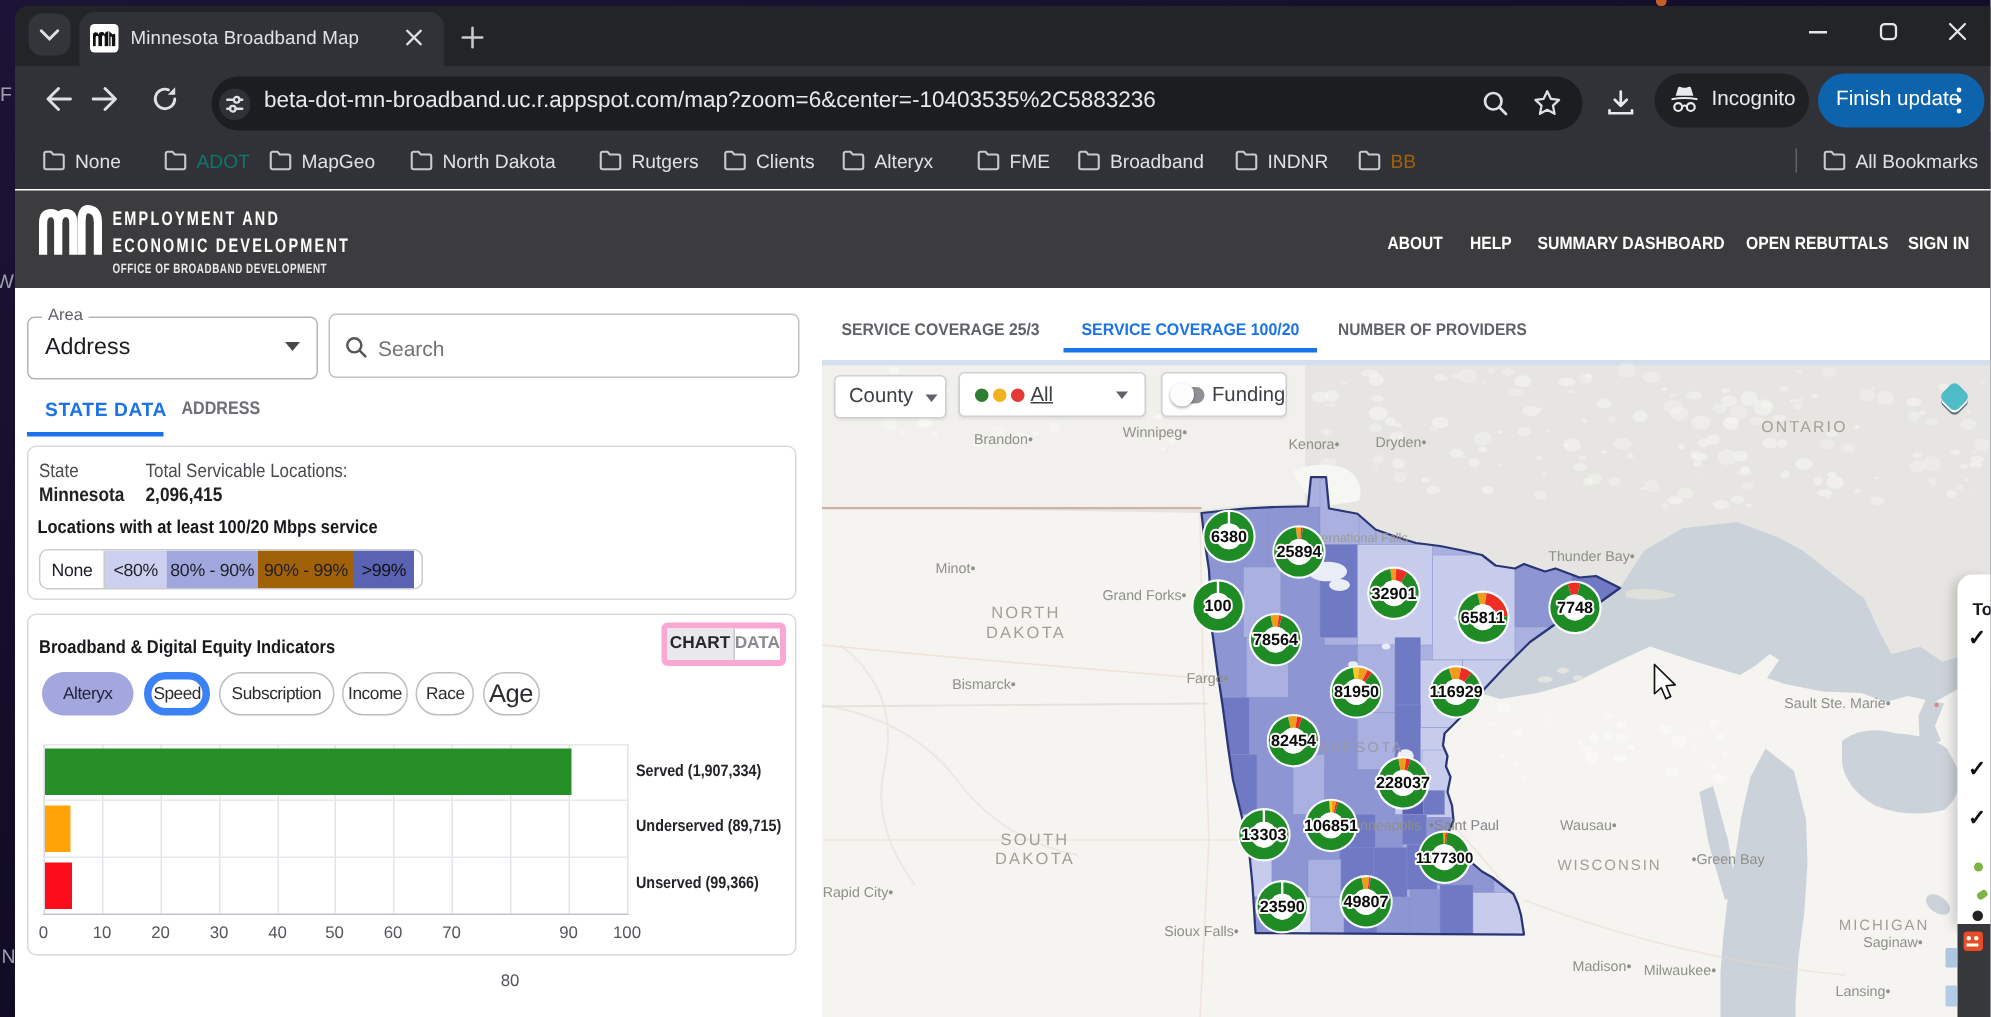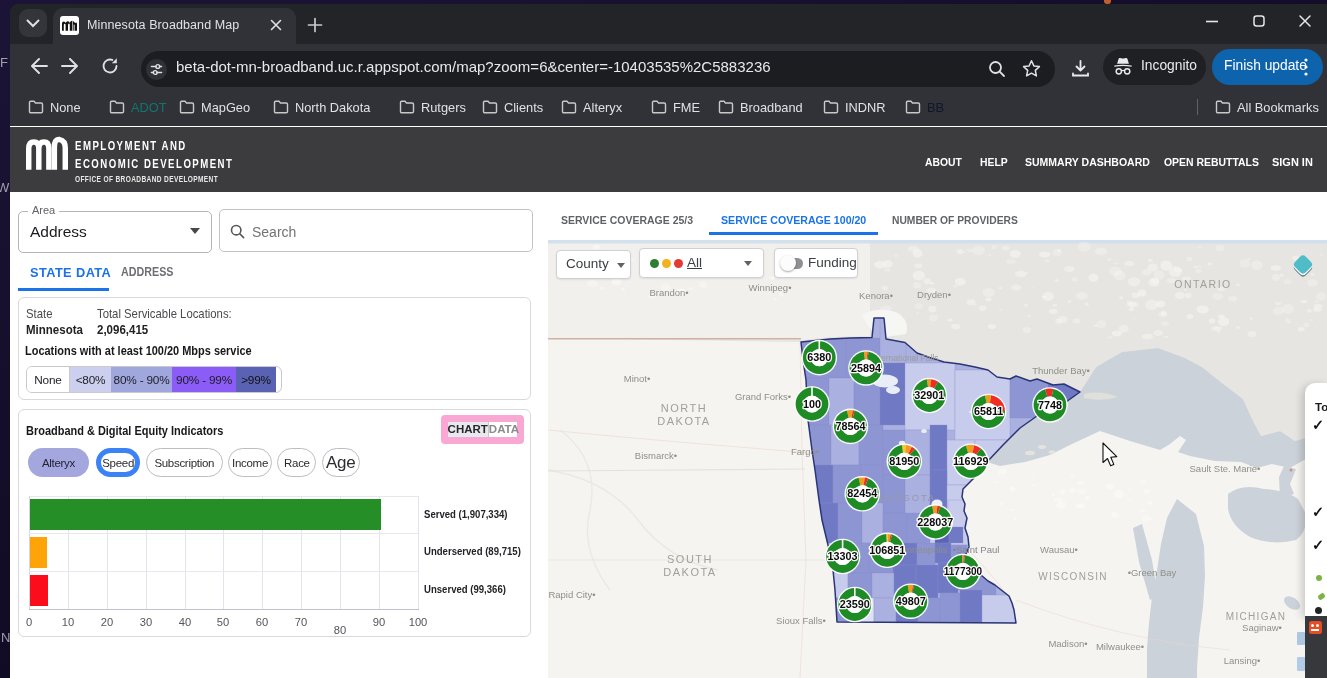--- a/index.html
+++ b/index.html
@@ -134,21 +134,21 @@
     <path d="M1.5 2.5 Q1.5 1.2 2.8 1.2 L6 1.2 L7.5 3 L13.2 3 Q14.5 3 14.5 4.3 L14.5 11.5 Q14.5 12.8 13.2 12.8 L2.8 12.8 Q1.5 12.8 1.5 11.5 Z" fill="none" stroke="#c7cacd" stroke-width="1.4"></path>
   </svg>
 <div class="abs" style="left:740px;top:100px;color:#dfe1e5;font-size:12.8px;">Broadband</div>
 <svg class="abs" style="left:823px;top:100px;" width="16" height="14" viewBox="0 0 16 14">
     <path d="M1.5 2.5 Q1.5 1.2 2.8 1.2 L6 1.2 L7.5 3 L13.2 3 Q14.5 3 14.5 4.3 L14.5 11.5 Q14.5 12.8 13.2 12.8 L2.8 12.8 Q1.5 12.8 1.5 11.5 Z" fill="none" stroke="#c7cacd" stroke-width="1.4"></path>
   </svg>
 <div class="abs" style="left:845px;top:100px;color:#dfe1e5;font-size:12.8px;">INDNR</div>
 <svg class="abs" style="left:905px;top:100px;" width="16" height="14" viewBox="0 0 16 14">
     <path d="M1.5 2.5 Q1.5 1.2 2.8 1.2 L6 1.2 L7.5 3 L13.2 3 Q14.5 3 14.5 4.3 L14.5 11.5 Q14.5 12.8 13.2 12.8 L2.8 12.8 Q1.5 12.8 1.5 11.5 Z" fill="none" stroke="#c7cacd" stroke-width="1.4"></path>
   </svg>
-<div class="abs" style="left:927px;top:100px;color:#0f172a;font-size:12.8px;">BB</div>
+<div class="abs" style="left:927px;top:100px;color:#a16207;font-size:12.8px;">BB</div>
 <svg class="abs" style="left:1215px;top:100px;" width="16" height="14" viewBox="0 0 16 14">
     <path d="M1.5 2.5 Q1.5 1.2 2.8 1.2 L6 1.2 L7.5 3 L13.2 3 Q14.5 3 14.5 4.3 L14.5 11.5 Q14.5 12.8 13.2 12.8 L2.8 12.8 Q1.5 12.8 1.5 11.5 Z" fill="none" stroke="#c7cacd" stroke-width="1.4"></path>
   </svg>
 <div class="abs" style="left:1237px;top:100px;color:#dfe1e5;font-size:12.8px;">All Bookmarks</div>
 <div class="abs" style="left:1197px;top:99px;width:1px;height:16px;background:#5f6368;"></div>
 
 <div class="abs" style="left:10px;top:126px;width:1317px;height:552px;background:#fff;"></div>
 
 <div class="abs" style="left:10px;top:127px;width:1317px;height:65px;background:#3c3c3e;"></div>
 
@@ -184,27 +184,27 @@
 <div class="abs" style="left:18px;top:297px;width:513px;height:103px;border:1px solid #d9d9dd;border-radius:6px;box-sizing:border-box;"></div>
 <div class="abs rx" style="left:25.7px;top:306px;color:#4a4a4e;font-size:12.8px;">State</div>
 <div class="abs rx" style="left:96.6px;top:306px;color:#4a4a4e;font-size:12.8px;">Total Servicable Locations:</div>
 <div class="abs rx" style="left:25.7px;top:322px;color:#222;font-weight:bold;font-size:13px;">Minnesota</div>
 <div class="abs rx" style="left:96.6px;top:322px;color:#222;font-weight:bold;font-size:13px;">2,096,415</div>
 <div class="abs rx" style="left:25px;top:343.5px;color:#18181c;font-weight:bold;font-size:12.4px;">Locations with at least 100/20 Mbps service</div>
 <div class="abs" style="left:26px;top:366px;width:256px;height:27px;border-radius:6px;overflow:hidden;border:1px solid #c9c9ce;box-sizing:border-box;display:flex;font-size:11.8px;letter-spacing:-.2px;color:#1d1d26;white-space:nowrap;">
  <div style="width:42px;background:#fff;border-right:1px solid #c9c9ce;display:flex;align-items:center;justify-content:center;">None</div>
  <div style="width:41px;background:#ccd0ee;display:flex;align-items:center;justify-content:center;">&lt;80%</div>
  <div style="width:61px;background:#a0a7dc;display:flex;align-items:center;justify-content:center;">80% - 90%</div>
- <div style="width:64px;background:#8b5cf6;display:flex;align-items:center;justify-content:center;">90% - 99%</div>
+ <div style="width:64px;background:#a16207;display:flex;align-items:center;justify-content:center;">90% - 99%</div>
  <div style="width:40px;background:#5a63b3;display:flex;align-items:center;justify-content:center;color:#111;">&gt;99%</div>
 </div>
 
 <div class="abs" style="left:18px;top:409px;width:513px;height:228px;border:1px solid #d9d9dd;border-radius:6px;box-sizing:border-box;"></div>
 <div class="abs rx" style="left:25.8px;top:423.5px;color:#18181c;font-weight:bold;font-size:12.4px;">Broadband &amp; Digital Equity Indicators</div>
-<div class="abs" style="left:440.6px;top:415px;width:83.4px;height:28.5px;border:7px solid #f9a8d4;border-radius:4px;box-sizing:border-box;display:flex;font-size:11.5px;">
+<div class="abs" style="left:440.6px;top:415px;width:83.4px;height:28.5px;border:4px solid #f9a8d4;border-radius:4px;box-sizing:border-box;display:flex;font-size:11.5px;">
  <div style="width:45px;background:#e9e9ed;border-right:1px solid #c6c6cb;display:flex;align-items:center;justify-content:center;font-weight:bold;color:#27272b;">CHART</div>
  <div style="flex:1;display:flex;align-items:center;justify-content:center;color:#8a8a8f;font-weight:bold;">DATA</div>
 </div>
 <div class="abs" style="left:27.8px;top:448px;width:61.4px;height:29px;border-radius:15px;background:#a3a7dd;display:flex;align-items:center;justify-content:center;font-size:11.5px;letter-spacing:-.3px;color:#23233a;">Alteryx</div>
 <div class="abs" style="left:95.8px;top:448px;width:44.7px;height:29px;border-radius:15px;border:5px solid #3b82f6;box-sizing:border-box;display:flex;align-items:center;justify-content:center;font-size:11.5px;letter-spacing:-.3px;color:#2c2c30;">Speed</div>
 <div class="abs" style="left:145.5px;top:448px;width:77.5px;height:29px;border-radius:15px;border:1px solid #bdbdc2;box-sizing:border-box;display:flex;align-items:center;justify-content:center;font-size:11.5px;letter-spacing:-.3px;color:#2c2c30;">Subscription</div>
 <div class="abs" style="left:227.7px;top:448px;width:44.7px;height:29px;border-radius:15px;border:1px solid #bdbdc2;box-sizing:border-box;display:flex;align-items:center;justify-content:center;font-size:11.5px;letter-spacing:-.3px;color:#2c2c30;">Income</div>
 <div class="abs" style="left:277.4px;top:448px;width:39px;height:29px;border-radius:15px;border:1px solid #bdbdc2;box-sizing:border-box;display:flex;align-items:center;justify-content:center;font-size:11.5px;letter-spacing:-.3px;color:#2c2c30;">Race</div>
 <div class="abs" style="left:321.7px;top:448px;width:38px;height:29px;border-radius:15px;border:1px solid #bdbdc2;box-sizing:border-box;display:flex;align-items:center;justify-content:center;font-size:17px;letter-spacing:-.3px;color:#2c2c30;">Age</div>
 
@@ -230,21 +230,21 @@
 <div class="abs" style="left:424px;top:545px;color:#232327;font-weight:bold;font-size:11px;transform:scaleX(.87);transform-origin:0 50%;white-space:nowrap;">Underserved (89,715)</div>
 <div class="abs" style="left:424px;top:583px;color:#232327;font-weight:bold;font-size:11px;transform:scaleX(.87);transform-origin:0 50%;white-space:nowrap;">Unserved (99,366)</div>
 <div class="abs" style="left:14px;top:616px;width:30px;text-align:center;color:#55555c;font-size:11.2px;">0</div>
 <div class="abs" style="left:53px;top:616px;width:30px;text-align:center;color:#55555c;font-size:11.2px;">10</div>
 <div class="abs" style="left:92px;top:616px;width:30px;text-align:center;color:#55555c;font-size:11.2px;">20</div>
 <div class="abs" style="left:131px;top:616px;width:30px;text-align:center;color:#55555c;font-size:11.2px;">30</div>
 <div class="abs" style="left:170px;top:616px;width:30px;text-align:center;color:#55555c;font-size:11.2px;">40</div>
 <div class="abs" style="left:208px;top:616px;width:30px;text-align:center;color:#55555c;font-size:11.2px;">50</div>
 <div class="abs" style="left:247px;top:616px;width:30px;text-align:center;color:#55555c;font-size:11.2px;">60</div>
 <div class="abs" style="left:286px;top:616px;width:30px;text-align:center;color:#55555c;font-size:11.2px;">70</div>
-<div class="abs" style="left:325px;top:624px;width:30px;text-align:center;color:#55555c;font-size:11.2px;">80</div>
+<div class="abs" style="left:325px;top:648px;width:30px;text-align:center;color:#55555c;font-size:11.2px;">80</div>
 <div class="abs" style="left:364px;top:616px;width:30px;text-align:center;color:#55555c;font-size:11.2px;">90</div>
 <div class="abs" style="left:403px;top:616px;width:30px;text-align:center;color:#55555c;font-size:11.2px;">100</div>
 
 <div class="abs" style="left:561px;top:214px;color:#5f6368;font-weight:bold;font-size:11.2px;letter-spacing:0px;transform:scaleX(.937);transform-origin:0 0;white-space:nowrap;">SERVICE COVERAGE 25/3</div>
 <div class="abs" style="left:721px;top:214px;color:#1a73e8;font-weight:bold;font-size:11.2px;letter-spacing:0px;transform:scaleX(.947);transform-origin:0 0;white-space:nowrap;">SERVICE COVERAGE 100/20</div>
 <div class="abs" style="left:892px;top:214px;color:#5f6368;font-weight:bold;font-size:11.2px;letter-spacing:0px;transform:scaleX(.92);transform-origin:0 0;white-space:nowrap;">NUMBER OF PROVIDERS</div>
 <div class="abs" style="left:709px;top:232px;width:169px;height:3px;background:#1a73e8;"></div>
 
 <svg class="abs" style="left:548px;top:240px;" width="779" height="438" viewBox="548 240 779 438">
 <rect x="548" y="240" width="779" height="438" fill="#f5f4f1"></rect>

